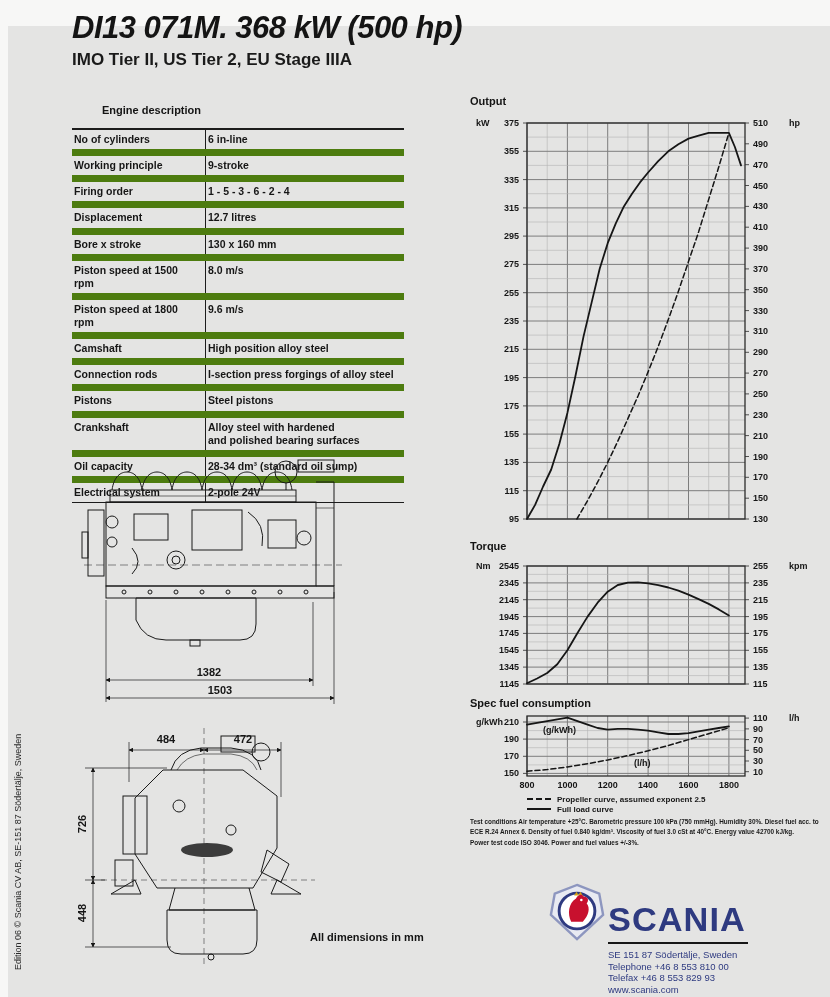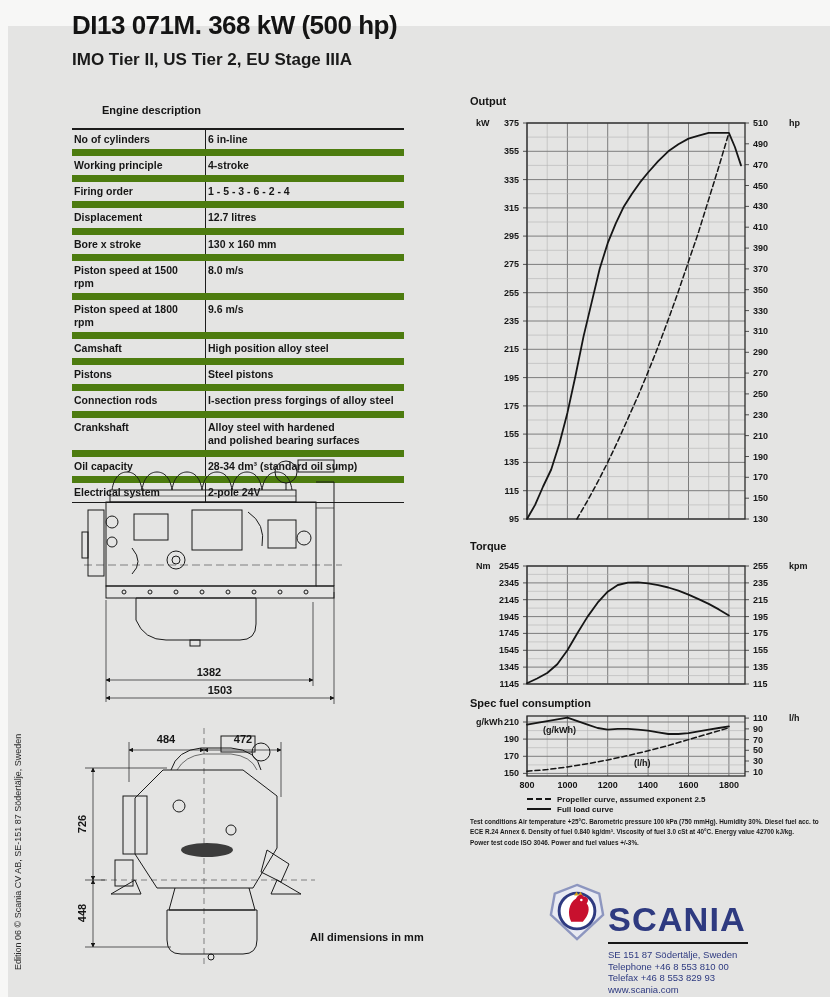--- a/index.html
+++ b/index.html
@@ -1,19 +1,19 @@
 <!DOCTYPE html>
 <html><head>
 <meta charset="utf-8">
 <style>
   html,body{margin:0;padding:0;background:#f7f7f6;font-family:"Liberation Sans",sans-serif;}
   #page{position:relative;width:830px;height:997px;background:#f7f7f6;overflow:hidden;}
   #sheet{position:absolute;left:8px;top:26px;right:0;bottom:0;background:#e4e4e3;}
   .abs{position:absolute;}
-  .page-title{left:72px;top:10px;font-size:26px;font-weight:bold;color:#141414;letter-spacing:-0.5px;}
+  .page-title{left:72px;top:10px;font-size:31px;font-weight:bold;color:#141414;letter-spacing:-0.5px;font-style:italic;}
   .page-sub{left:72px;top:50px;font-size:17px;font-weight:bold;color:#1a1a1a;}
   .sec-head{font-size:11px;font-weight:bold;color:#141414;}
   #engine-table{left:72px;top:128px;width:332px;border-collapse:collapse;border-top:2px solid #1c1c1c;border-bottom:1px solid #1c1c1c;}
   #engine-table td{font-size:10.5px;font-weight:bold;color:#161616;padding:3px 5px 3px 2px;border-top:7px solid #4d7c0f;vertical-align:top;line-height:1.25;}
   #engine-table tr:first-child td{border-top:none;}
   #engine-table td.lbl{width:126px;border-right:1.5px solid #1c1c1c;}
   .chart{left:470px;}
   .chart svg text{font-family:"Liberation Sans",sans-serif;font-size:9px;font-weight:bold;fill:#161616;}
   .chart-title{left:470px;font-size:11px;font-weight:bold;color:#141414;}
   #legend{left:527px;top:794px;font-size:8px;font-weight:bold;color:#161616;}
@@ -42,21 +42,21 @@
 
   <div class="abs sec-head" style="left:72px;top:104px;margin-left:30px;">Engine description</div>
   <table class="abs" id="engine-table">
     <tbody>
         <tr>
           <td class="lbl">No of cylinders</td>
           <td>6 in-line</td>
         </tr>
         <tr>
           <td class="lbl">Working principle</td>
-          <td>4-stroke</td>
+          <td>9-stroke</td>
         </tr>
         <tr>
           <td class="lbl">Firing order</td>
           <td>1 - 5 - 3 - 6 - 2 - 4</td>
         </tr>
         <tr>
           <td class="lbl">Displacement</td>
           <td>12.7 litres</td>
         </tr>
         <tr>
@@ -69,26 +69,26 @@
         </tr>
         <tr>
           <td class="lbl">Piston speed at 1800 rpm</td>
           <td>9.6 m/s</td>
         </tr>
         <tr>
           <td class="lbl">Camshaft</td>
           <td>High position alloy steel</td>
         </tr>
         <tr>
+          <td class="lbl">Connection rods</td>
+          <td>I-section press forgings of alloy steel</td>
+        </tr>
+        <tr>
           <td class="lbl">Pistons</td>
           <td>Steel pistons</td>
-        </tr>
-        <tr>
-          <td class="lbl">Connection rods</td>
-          <td>I-section press forgings of alloy steel</td>
         </tr>
         <tr>
           <td class="lbl">Crankshaft</td>
           <td>Alloy steel with hardened<br>and polished bearing surfaces</td>
         </tr>
         <tr>
           <td class="lbl">Oil capacity</td>
           <td>28-34 dm³  (standard oil sump)</td>
         </tr>
         <tr>

